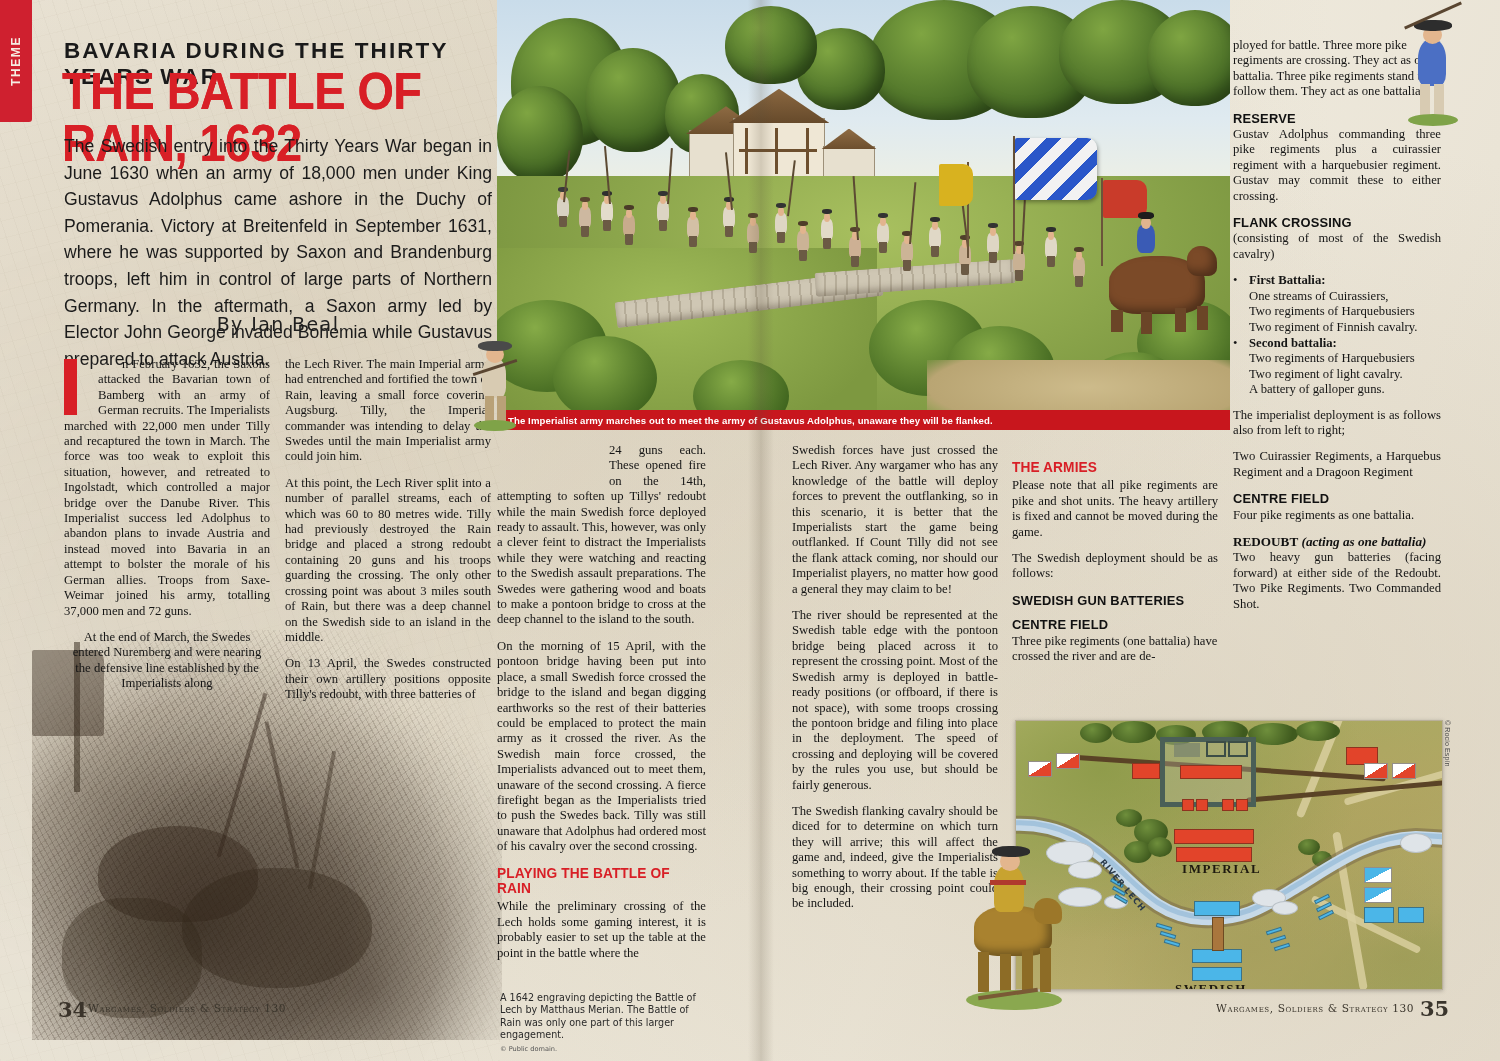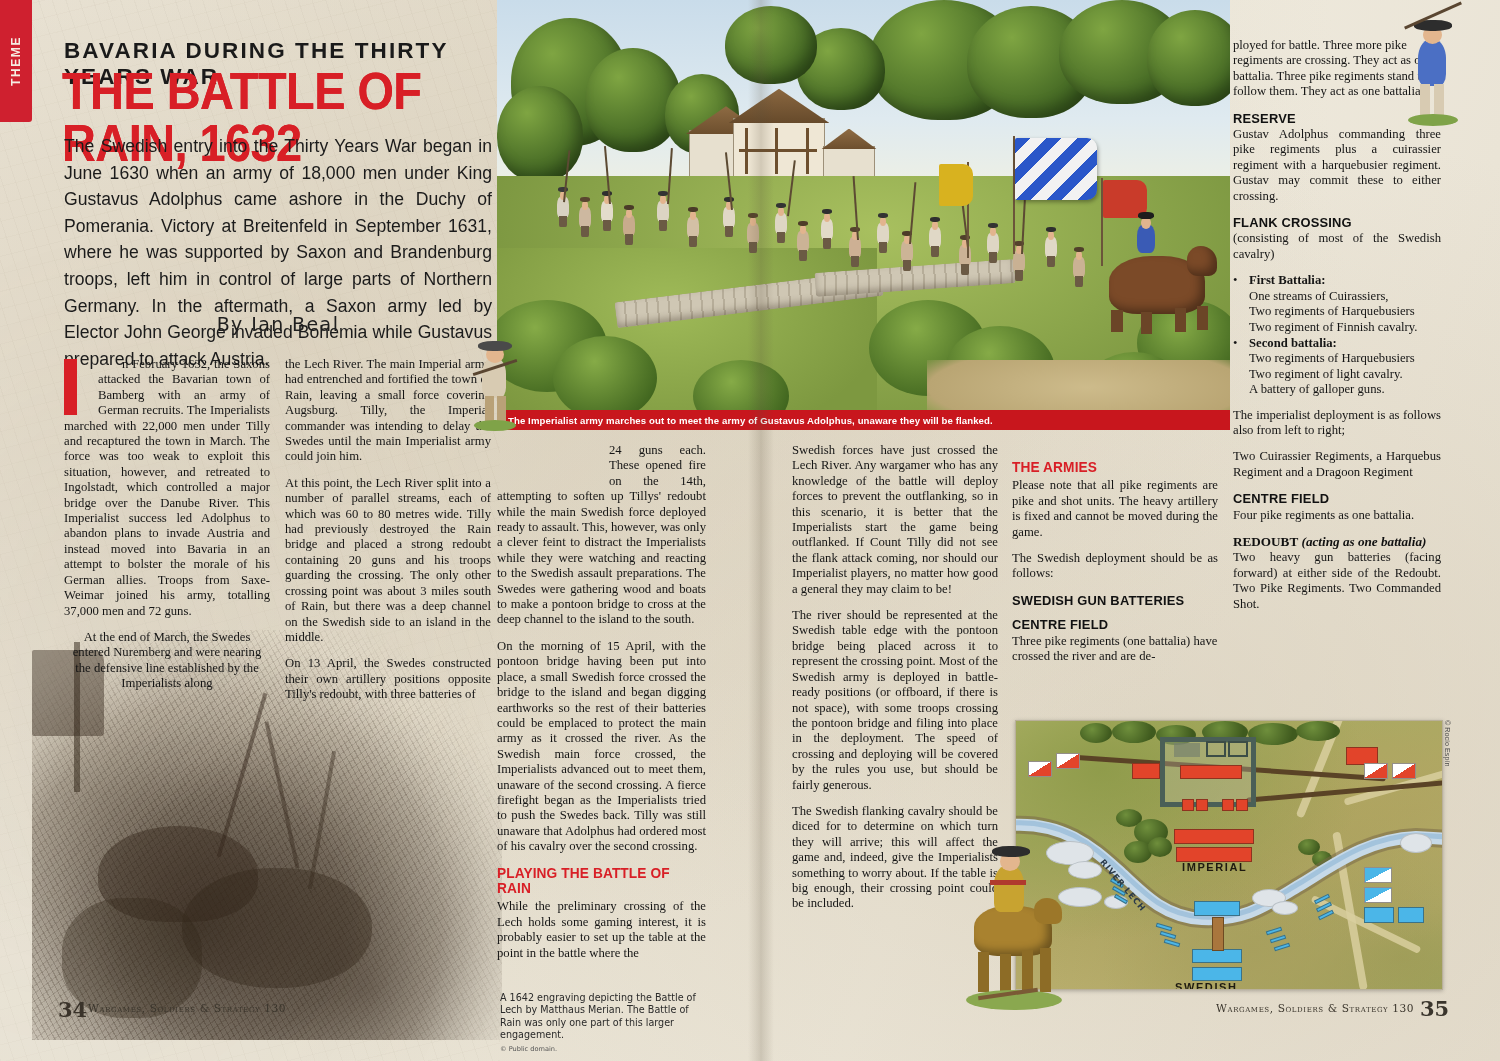--- a/index.html
+++ b/index.html
@@ -258,22 +258,22 @@
       radial-gradient(ellipse at 55% 85%, rgba(166,158,92,.8), transparent 60%),
       radial-gradient(ellipse at 90% 88%, rgba(150,150,80,.7), transparent 55%);
   }
   .map-unit { position:absolute; border:1px solid rgba(40,30,18,.45); }
   .map-red { background:#e2442a; }
   .map-blue { background:#4bb6e8; }
   .map-flag-r { position:absolute; background:#fff; border:1px solid rgba(40,30,18,.5); }
   .map-flag-r::after { content:""; position:absolute; inset:0; background: linear-gradient(to bottom right, transparent 49%, #e2442a 49%); }
   .map-flag-b::after { content:""; position:absolute; inset:0; background: linear-gradient(to bottom right, #4bb6e8 51%, transparent 51%); }
   .map-label {
-    position:absolute; font-family: Liberation Sans, sans-serif;
-    font-size: 11px; letter-spacing: 1.6px; color:#1e1a10; font-weight: 600;
+    position:absolute; font-family: Liberation Serif, serif;
+    font-size: 13px; letter-spacing: 1.6px; color:#1e1a10; font-weight: 600;
   }
   .map-river-label {
     position:absolute; font-family:"DejaVu Sans", sans-serif;
     font-size: 8.4px; letter-spacing: 1px; color:#2a3a4a; font-weight:700;
   }
   .map-road { position:absolute; background:#d9cf9f; border-radius: 4px; opacity:.85; }
   .map-trees { position:absolute; border-radius:50%;
     background: radial-gradient(circle at 38% 32%, #6f8f3c, #3f5a1e 75%); }
   .map-rock { position:absolute; border-radius:50%; background:#dfe4e8; border:1px solid #b9c0c6; }
   #map-credit {

